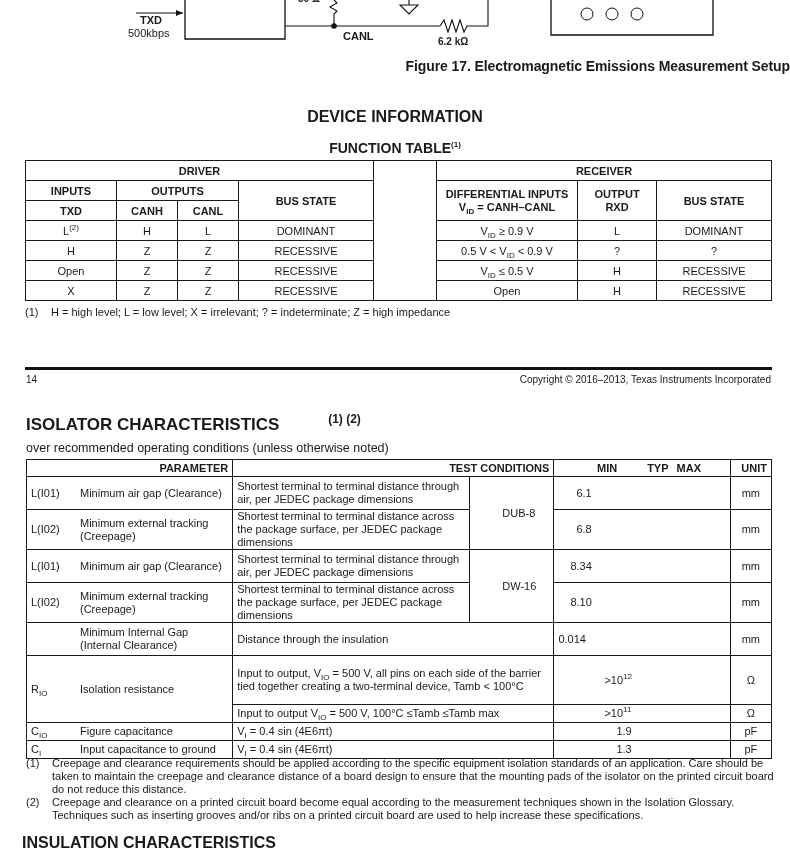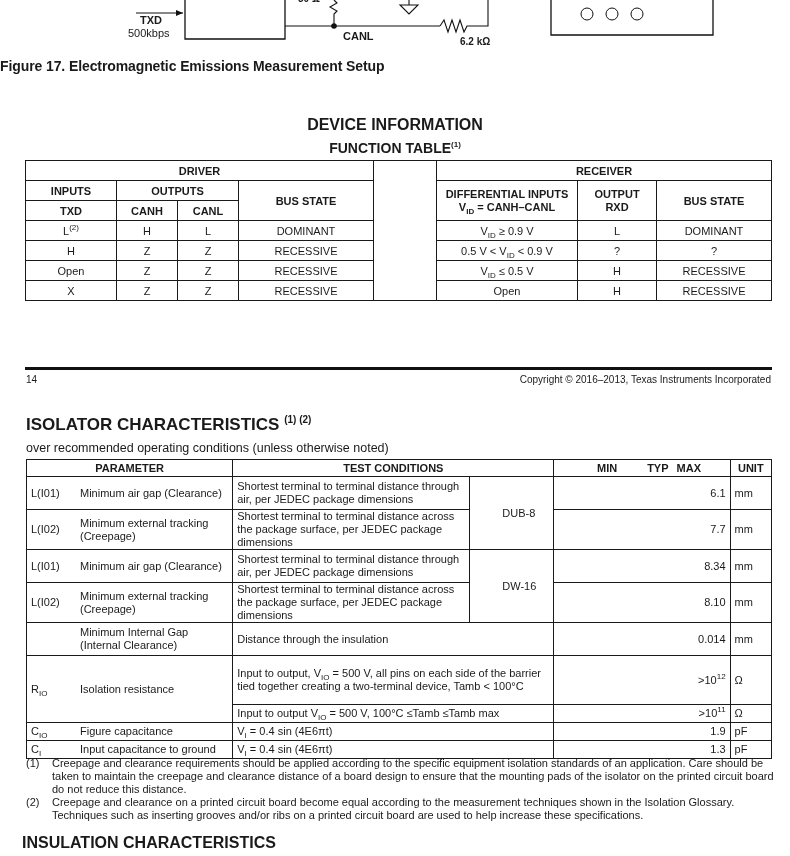--- a/index.html
+++ b/index.html
@@ -1,44 +1,44 @@
 <!DOCTYPE html>
 <html><head>
 <meta charset="utf-8">
 <style>
   html, body { margin: 0; padding: 0; background: #ffffff; }
   body { width: 790px; height: 856px; position: relative; overflow: hidden; font-family: "Liberation Sans", sans-serif; color: #1a1a1a; }
   .abs { position: absolute; }
-  .fig-caption { left: 0; width: 790px; top: 58px; text-align: left; font-weight: bold; font-size: 14px; letter-spacing: -0.1px; }
+  .fig-caption { left: 0; width: 790px; top: 58px; text-align: right; font-weight: bold; font-size: 14px; letter-spacing: -0.1px; }
   .h-center { left: 0; width: 790px; text-align: center; font-weight: bold; }
-  .sec-title { top: 116px; font-size: 16px; }
+  .sec-title { top: 108px; font-size: 16px; }
   .ft-title { top: 140px; font-size: 14px; }
   sup, .sup { font-size: 8px; vertical-align: super; line-height: 0; }
   sub, .sub { font-size: 8px; vertical-align: sub; line-height: 0; }
   table { border-collapse: collapse; position: absolute; font-size: 11px; }
   td, th { border: 1px solid #1a1a1a; padding: 0 4px; }
   th { font-weight: bold; }
   .ft td, .ft th { text-align: center; height: 19px; }
   .ft .gap { border-top: 1px solid #1a1a1a; border-bottom: 1px solid #1a1a1a; }
   .notes { font-size: 11px; line-height: 13px; }
   .notes .n { display: inline-block; width: 26px; }
   .rule { left: 25px; width: 747px; top: 367px; height: 3px; background: #111; }
   .pageno { left: 26px; top: 374px; font-size: 10px; }
   .copyright { right: 19px; top: 374px; font-size: 10px; }
   .iso-title { left: 26px; top: 415px; font-size: 17px; font-weight: bold; }
-  .iso-title .sup { font-size: 10px; }
+  .iso-title .sup { font-size: 12px; margin-left: 44px; }
   .iso-sub { left: 26px; top: 441px; font-size: 12.5px; }
   .iso td, .iso th { font-size: 11px; line-height: 13px; vertical-align: middle; }
-  .iso th { text-align: center; height: 16px; }
+  .iso th { text-align: right; height: 16px; }
   .iso .sym { width: 44px; text-align: left; border-right: none; }
   .iso .par { border-left: none; text-align: left; width: 170px; margin-top: 43px; }
   .iso .cond { text-align: left; width: 270px; }
   .iso .pkg { text-align: left; width: 52px; padding-left: 32px; }
-  .iso .val { width: 132px; text-align: right; }
-  .iso .unit { width: 34px; }
+  .iso .val { width: 132px; text-align: left; }
+  .iso .unit { width: 34px; text-align: center; }
   .ins-title { left: 22px; top: 834px; font-size: 16px; font-weight: bold; }
   svg { position: absolute; left: 0; top: 0; }
 </style>
 </head>
 <body>
 
 <svg width="790" height="50" viewBox="0 0 790 50">
   <line x1="136" y1="13" x2="183" y2="13" stroke="#111" stroke-width="1.2"></line>
   <polygon points="183,13 176,10 176,16" fill="#111"></polygon>
   <polyline points="185,0 185,39 285,39 285,0" fill="none" stroke="#111" stroke-width="1.3"></polyline>
@@ -50,21 +50,21 @@
   <polyline points="440,26 444,20 448,32 452,20 456,32 460,20 464,32 467,26 488,26 488,0" fill="none" stroke="#111" stroke-width="1.1"></polyline>
   <polyline points="551,0 551,35 713,35 713,0" fill="none" stroke="#111" stroke-width="1.3"></polyline>
   <circle cx="587" cy="14" r="6" fill="none" stroke="#111" stroke-width="1"></circle>
   <circle cx="612" cy="14" r="6" fill="none" stroke="#111" stroke-width="1"></circle>
   <circle cx="637" cy="14" r="6" fill="none" stroke="#111" stroke-width="1"></circle>
 </svg>
 <div class="abs" style="left:298px;top:-7px;font-size:10px;font-weight:bold;">50 Ω</div>
 <div class="abs" style="left:140px;top:14px;font-size:11px;font-weight:bold;">TXD</div>
 <div class="abs" style="left:128px;top:27px;font-size:11px;font-weight:normal;">500kbps</div>
 <div class="abs" style="left:343px;top:30px;font-size:11px;font-weight:bold;">CANL</div>
-<div class="abs" style="left:438px;top:36px;font-size:10px;font-weight:bold;margin-left:22px;">6.2 kΩ</div>
+<div class="abs" style="left:438px;top:36px;font-size:10px;font-weight:bold;">6.2 kΩ</div>
 
 <div class="abs fig-caption">Figure 17.  Electromagnetic Emissions Measurement Setup</div>
 
 <div class="abs h-center sec-title">DEVICE INFORMATION</div>
 <div class="abs h-center ft-title"><span>FUNCTION TABLE</span><span class="sup">(1)</span></div>
 
 <table class="ft" style="left:25px;top:160px;width:747px;">
   <tbody>
       <tr>
     <th colspan="4" style="height:18px;">DRIVER</th>
@@ -123,20 +123,21 @@
     <td>Z</td>
     <td>RECESSIVE</td>
     <td><span>Open</span></td>
     <td>H</td>
     <td>RECESSIVE</td>
   </tr>
 </tbody>
   </table>
 
 <div class="abs notes" style="left:25px;top:306px;">
+  <div><span class="n">(1)</span><span>H = high level; L = low level; X = irrelevant; ? = indeterminate; Z = high impedance</span></div>
 </div>
 
 <div class="abs rule"></div>
 <div class="abs pageno">14</div>
 <div class="abs copyright">Copyright © 2016–2013, Texas Instruments Incorporated</div>
 
 <div class="abs iso-title"><span>ISOLATOR CHARACTERISTICS</span> <span class="sup">(1) (2)</span></div>
 <div class="abs iso-sub">over recommended operating conditions (unless otherwise noted)</div>
 
 <table class="iso" style="left:26px;top:459px;width:746px;">
@@ -152,21 +153,21 @@
     <td class="par">Minimum air gap (Clearance)</td>
     <td class="cond">Shortest terminal to terminal distance through air, per JEDEC package dimensions</td>
     <td class="pkg" rowspan="2">DUB-8</td>
     <td class="val" style="padding-left:22px;">6.1</td>
     <td class="unit">mm</td>
   </tr>
   <tr style="height:33px;">
     <td class="sym">L(I02)</td>
     <td class="par">Minimum external tracking (Creepage)</td>
     <td class="cond">Shortest terminal to terminal distance across the package surface, per JEDEC package dimensions</td>
-    <td class="val" style="padding-left:22px;">7.7</td>
+    <td class="val" style="padding-left:22px;">6.8</td>
     <td class="unit">mm</td>
   </tr>
   <tr style="height:33px;">
     <td class="sym">L(I01)</td>
     <td class="par">Minimum air gap (Clearance)</td>
     <td class="cond">Shortest terminal to terminal distance through air, per JEDEC package dimensions</td>
     <td class="pkg" rowspan="2">DW-16</td>
     <td class="val" style="padding-left:16px;">8.34</td>
     <td class="unit">mm</td>
   </tr>

